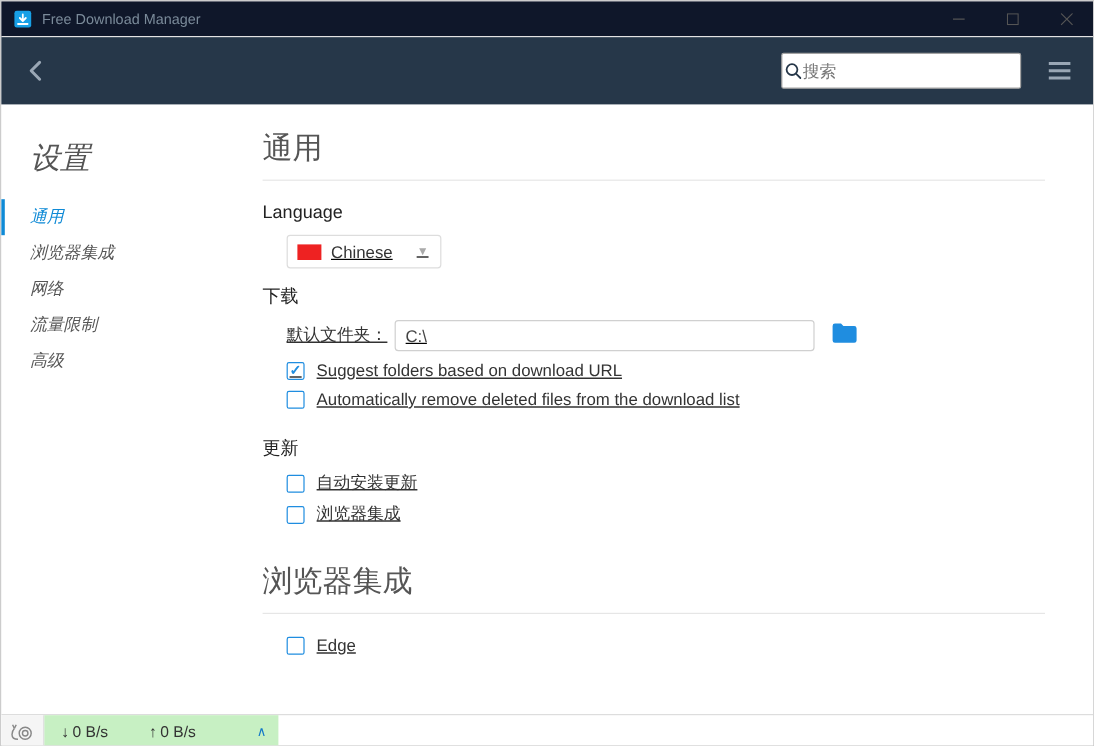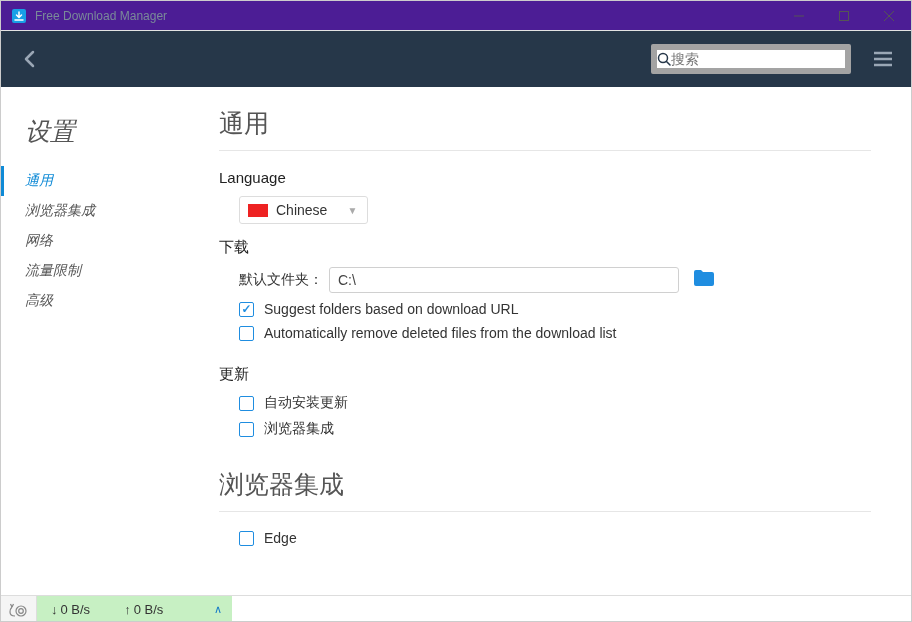--- a/index.html
+++ b/index.html
@@ -1,50 +1,50 @@
 <!DOCTYPE html>
 <html><head>
 <meta charset="utf-8">
 <style>
 * { box-sizing: border-box; margin: 0; padding: 0; font-family: "Segoe UI", Arial, sans-serif; }
 body { width: 912px; height: 622px; overflow: hidden; background: #fff; border: 1px solid #ccc; }
 
 
-.titlebar { height: 30px; display: flex; align-items: center; background: #4c1d95; border-bottom: 1px solid #e3e3e3; }
+.titlebar { height: 30px; display: flex; align-items: center; background: #0f172a; border-bottom: 1px solid #e3e3e3; }
 .titlebar .logo { width: 16px; height: 16px; margin: 0 8px 0 10px; display: inline-flex; align-items: center; justify-content: center; }
 .titlebar .logo svg { width: 16px; height: 16px; }
 .titlebar .title { font-size: 12px; color: #7a8a99; flex: 1; }
 .winbtns { display: flex; }
 .winbtn { width: 45px; height: 30px; display: flex; align-items: center; justify-content: center; color: #555; }
 .winbtn svg { width: 10px; height: 10px; }
 
 
 .toolbar { height: 56px; background: #263749; display: flex; align-items: center; padding: 0 14px; }
 .backbtn { width: 30px; height: 30px; display: flex; align-items: center; justify-content: center; color: #9aa7b5; }
 .toolbar .spacer { flex: 1; }
-.searchbox { display: flex; align-items: center; background: #fff; width: 200px; height: 30px; border: 6px solid #a3a3a3; border-radius: 2px; margin-right: 18px; }
+.searchbox { display: flex; align-items: center; background: #fff; width: 200px; height: 30px; border: 1px solid #a3a3a3; border-radius: 2px; margin-right: 18px; }
 .searchbox .sicon { width: 24px; display: flex; align-items: center; justify-content: center; color: #263749; }
 .searchbox input { border: none; outline: none; flex: 1; font-size: 14px; color: #555; background: transparent; }
 .searchbox input::placeholder { color: #777; }
 .menubtn { width: 28px; height: 28px; display: flex; align-items: center; justify-content: center; color: #9aa7b5; }
 .menubtn svg { width: 22px; height: 22px; }
 
 
 .content { display: flex; height: calc(622px - 30px - 56px - 28px); }
 .sidebar { width: 200px; padding-top: 20px; font-style: italic; }
 .sidebar-title { font-size: 25px; color: #555; padding: 8px 24px 18px 24px; font-weight: 400; }
 .sidebar .navitem { padding: 6px 24px; font-size: 14px; color: #555; cursor: default; }
 .sidebar .navitem.active { border-left: 3px solid #0f8ad6; color: #0f8ad6; padding-left: 21px; }
 
 
 .main { flex: 1; padding: 20px 40px 20px 18px; overflow-y: auto; }
 .section-title { font-size: 25px; color: #555; font-weight: 400; margin-bottom: 10px; }
 .section-hr { border: none; border-top: 1px solid #e6e6e6; margin-bottom: 18px; }
 .subhead { font-size: 15px; color: #222; margin: 14px 0 10px 0; }
-.field { margin-left: 20px; margin-bottom: 8px; display: flex; align-items: center; }
+.field { margin-left: 20px; margin-bottom: 8px; display: flex; align-items: center; text-decoration: underline; }
 .langselect { display: inline-flex; align-items: center; border: 1px solid #ddd; border-radius: 3px; height: 28px; padding: 0 10px 0 8px; font-size: 14px; color: #333; }
 .langselect .flag { width: 20px; height: 13px; background: #e22; margin-right: 8px; position: relative; }
 .langselect .dd { margin-left: 20px; color: #aaa; font-size: 10px; }
 .checkbox { width: 15px; height: 15px; border: 1.5px solid #1f8de0; border-radius: 2px; margin-right: 10px; display: inline-flex; align-items: center; justify-content: center; flex-shrink: 0; }
 .checkbox.checked::after { content: "✓"; color: #1f8de0; font-size: 12px; font-weight: bold; line-height: 1; }
 .checklabel { font-size: 14px; color: #333; }
 .pathlabel { font-size: 14px; color: #333; margin-right: 6px; }
 .pathinput { flex: 0 0 350px; height: 26px; border: 1px solid #d0d0d0; border-radius: 3px; padding: 0 8px; font-size: 14px; color: #444; }
 .foldericon { margin-left: 14px; color: #1f8de0; }
 .foldericon svg { width: 22px; height: 18px; }

